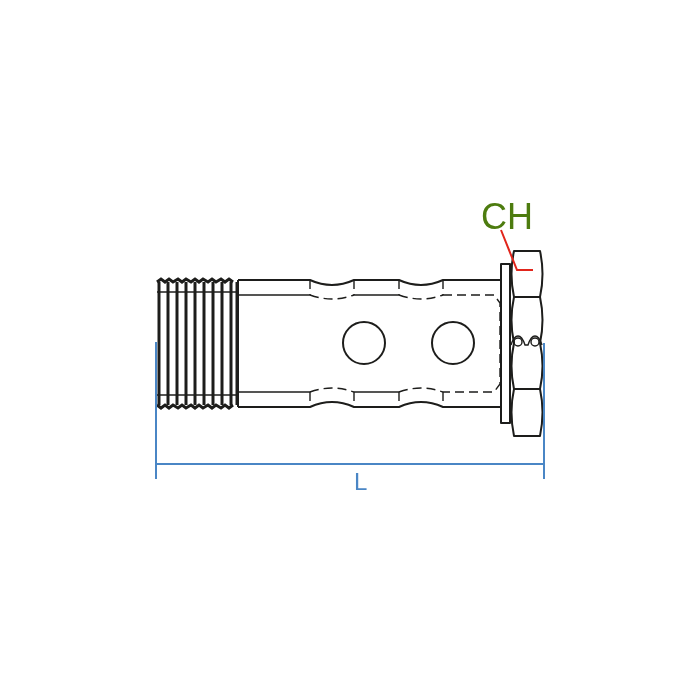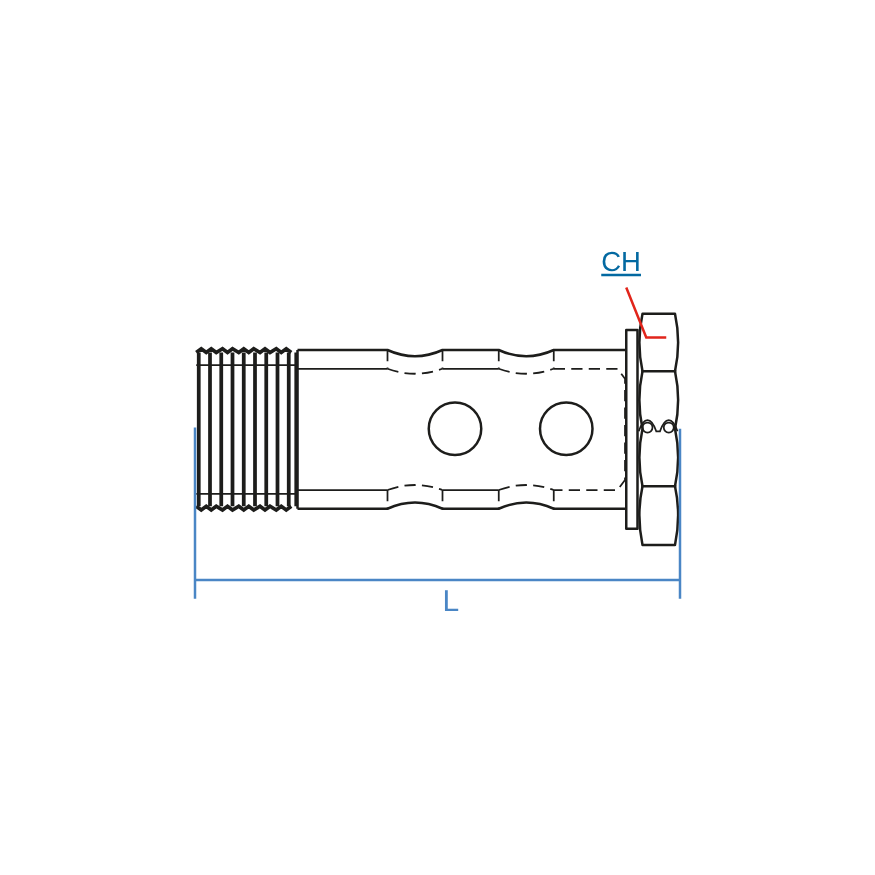--- a/index.html
+++ b/index.html
@@ -5,21 +5,21 @@
     html, body { margin: 0; padding: 0; background: #ffffff; }
     body { width: 700px; height: 700px; overflow: hidden; position: relative; font-family: "Liberation Sans", sans-serif; }
     #canvas { position: absolute; left: 0; top: 0; width: 700px; height: 700px; }
     .outline { fill: none; stroke: #1d1d1b; stroke-width: 2; stroke-linejoin: round; }
     .thin { fill: none; stroke: #1d1d1b; stroke-width: 1.4; }
     .dash { fill: none; stroke: #1d1d1b; stroke-width: 1.4; stroke-dasharray: 9 5; }
     .thread { fill: none; stroke: #1d1d1b; stroke-width: 3; }
     .thread-dash { fill: none; stroke: #ffffff; stroke-width: 1.2; stroke-dasharray: 8 6; }
     .dim { fill: none; stroke: #4a86c5; stroke-width: 2; }
     .ch-leader { fill: none; stroke: #e1251b; stroke-width: 2; }
-    .lbl-ch { position: absolute; left: 481px; top: 199px; font-size: 22px; color: #0369a1; line-height: 1; text-decoration: underline; }
+    .lbl-ch { position: absolute; left: 481px; top: 199px; font-size: 36px; color: #4d7c0f; line-height: 1; }
     .lbl-l { position: absolute; left: 354px; top: 470px; font-size: 24px; color: #4a86c5; line-height: 1; }
   </style>
 </head>
 <body>
 
 <svg id="canvas" viewBox="0 0 700 700" xmlns="http://www.w3.org/2000/svg">
 
   <g>
 
     <path class="thread" d="M157,282 l4,-3 l4,3 l4,-3 l4,3 l5,-3 l4,3 l4,-3 l5,3 l4,-3 l4,3 l4,-3 l5,3 l4,-3 l4,3 l5,-3 l4,3 l4,-3 l4,3"></path>

